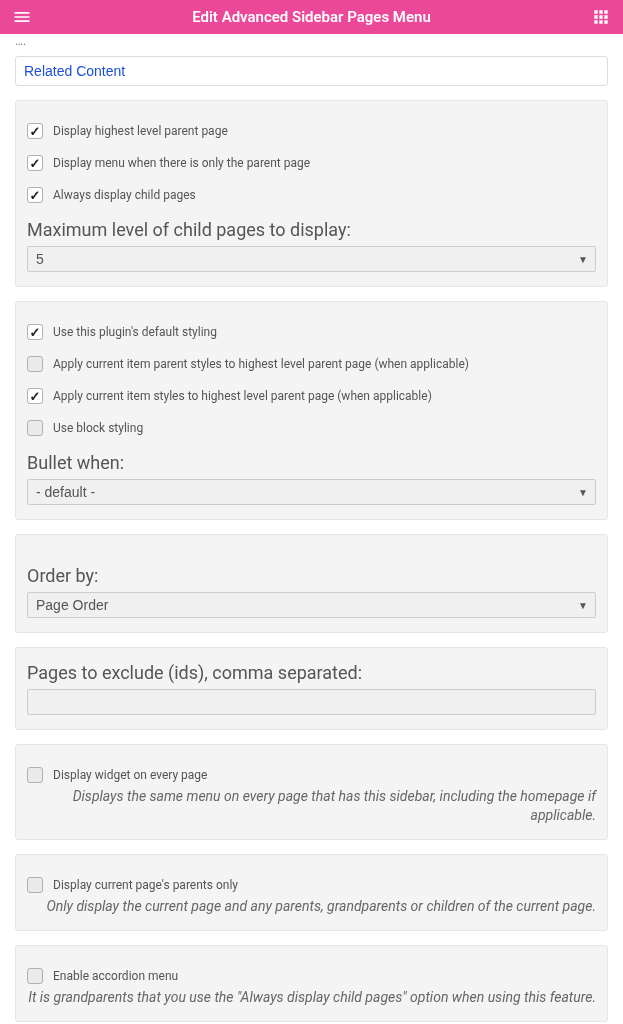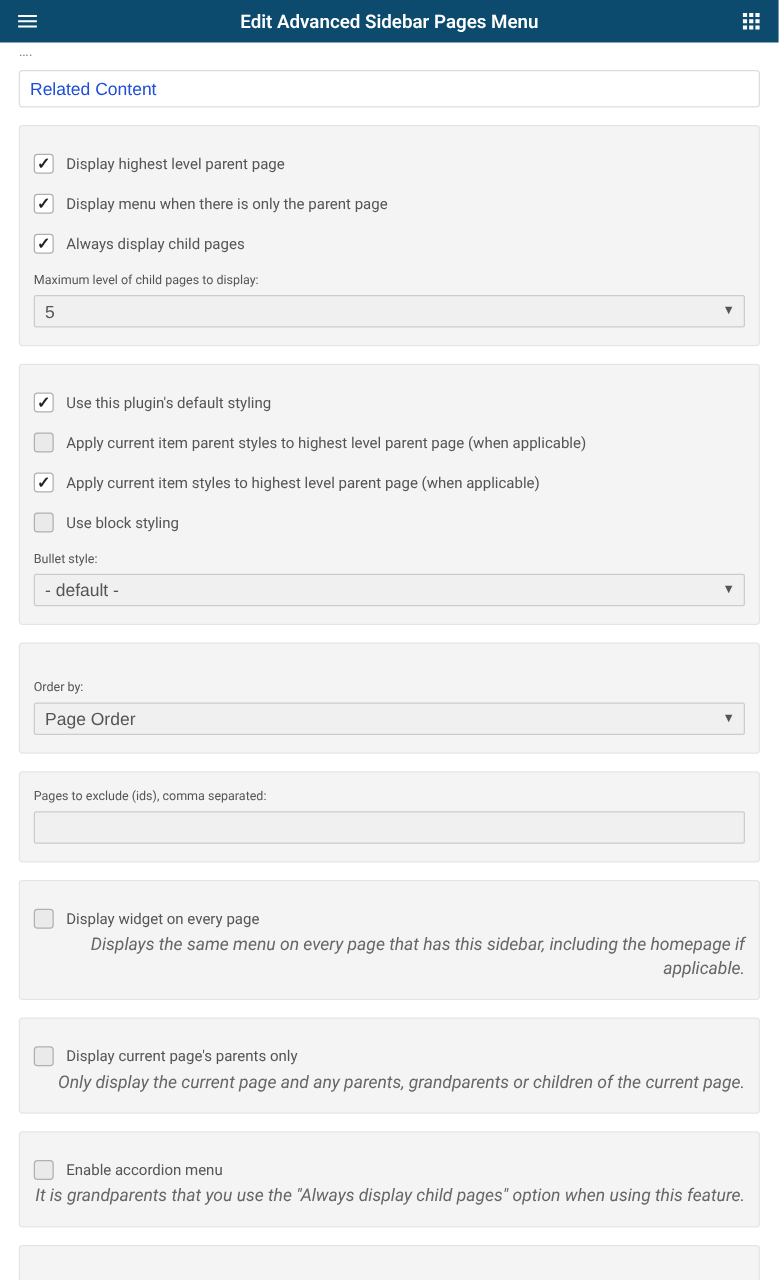--- a/index.html
+++ b/index.html
@@ -4,21 +4,21 @@
 <style>
 * { box-sizing: border-box; margin: 0; padding: 0; }
 body {
   font-family: -apple-system, BlinkMacSystemFont, "Segoe UI", Roboto, Arial, sans-serif;
   background: #fff;
   width: 623px;
   color: #555;
   font-size: 14px;
 }
 .header {
-  background: #0c4a6e;
+  background: #ec4899;
   height: 34px;
   display: flex;
   align-items: center;
   justify-content: space-between;
   padding: 0 12px;
   color: #fff;
 }
 .header-title {
   font-weight: 600;
   font-size: 15px;
@@ -67,21 +67,21 @@
   content: "✓";
   font-size: 13px;
   color: #222;
   font-weight: bold;
   line-height: 1;
 }
 .cbox.unchecked { background: #eaeaea; }
 .cbox-label { color: #555; font-size: 12px; }
 .field-label {
   color: #555;
-  font-size: 10px;
+  font-size: 18px;
   margin: 8px 0 6px;
   display: block;
 }
 .select-field {
   width: 100%;
   border: 1px solid #ccc;
   border-radius: 2px;
   padding: 4px 8px;
   font-size: 14px;
   color: #555;
@@ -172,21 +172,21 @@
       <span class="cbox-label">Apply current item parent styles to highest level parent page (when applicable)</span>
     </div>
     <div class="checkbox-row">
       <span class="cbox checked"></span>
       <span class="cbox-label">Apply current item styles to highest level parent page (when applicable)</span>
     </div>
     <div class="checkbox-row">
       <span class="cbox unchecked"></span>
       <span class="cbox-label">Use block styling</span>
     </div>
-    <label class="field-label">Bullet style:</label>
+    <label class="field-label">Bullet when:</label>
     <div class="select-wrap">
       <select class="select-field">
         <option>- default -</option>
       </select>
     </div>
   </div>
 
   <div class="panel">
     <label class="field-label" style="margin-top:16px">Order by:</label>
     <div class="select-wrap">

